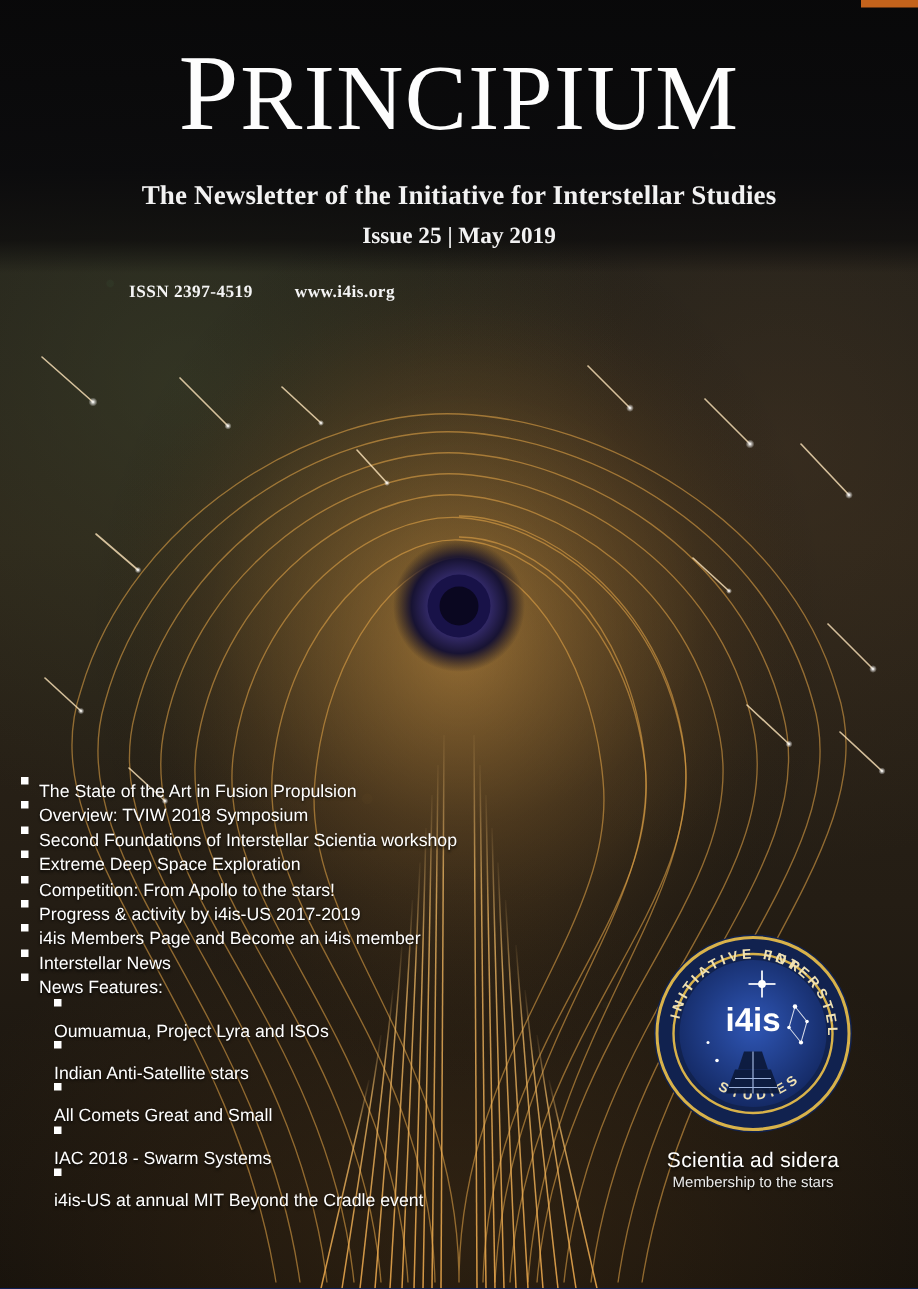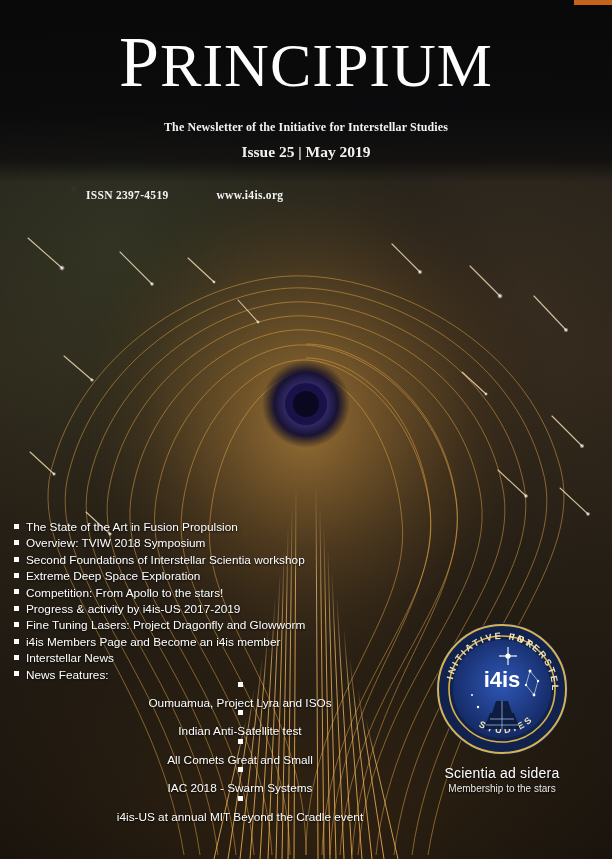--- a/index.html
+++ b/index.html
@@ -74,21 +74,21 @@
     font-size: 62px;
     letter-spacing: 1px;
     line-height: 1;
     color: #fdfdfd;
     margin: 0;
     font-weight: normal;
   }
   .title .cap { font-size: 72px; }
   .subtitle {
     font-family: "Liberation Serif", serif;
-    font-size: 12px;
+    font-size: 18px;
     font-weight: bold;
     color: #f2f2f2;
     margin-top: 22px;
     letter-spacing: .1px;
   }
   .issue {
     font-family: "Liberation Serif", serif;
     font-size: 15.5px;
     font-weight: bold;
     color: #f2f2f2;
@@ -97,36 +97,36 @@
   .meta-row {
     position: absolute;
     left: 86px; top: 189px;
     color: #f4f4f4;
     font-family: "Liberation Serif", serif;
     font-size: 11.5px;
     font-weight: bold;
     letter-spacing: .3px;
   }
   .meta-row .issn { display: inline-block; }
-  .meta-row .web { display: inline-block; margin-left: 48px; }
+  .meta-row .web { display: inline-block; margin-left: 28px; }
 
   
   .contents {
     position: absolute;
     left: 14px;
     top: 519px;
     width: 430px;
     color: #ffffff;
     font-size: 11.8px;
     line-height: 16.4px;
     text-shadow: 0 1px 2px rgba(0,0,0,.85);
   }
   .c-item {
     display: flex;
-    align-items: center;
+    align-items: flex-start;
     gap: 7px;
     white-space: nowrap;
   }
   .c-item.sub { margin-left: 22px; flex-direction: column; }
   .bullet {
     width: 5px; height: 5px;
     background: #ffffff;
     flex: 0 0 5px;
     position: relative;
     top: -1px;
@@ -304,41 +304,37 @@
     <div class="c-item">
         <span class="bullet"></span>
         <span>Competition: From Apollo to the stars!</span>
       </div>
     <div class="c-item">
         <span class="bullet"></span>
         <span>Progress &amp; activity by i4is-US 2017-2019</span>
       </div>
     <div class="c-item">
         <span class="bullet"></span>
-        <span>Fine Tuning Lasers: Project Dragonfly and Glowworm</span>
-      </div>
-    <div class="c-item">
-        <span class="bullet"></span>
         <span>i4is Members Page and Become an i4is member</span>
       </div>
     <div class="c-item">
         <span class="bullet"></span>
         <span>Interstellar News</span>
       </div>
     <div class="c-item">
         <span class="bullet"></span>
         <span>News Features:</span>
       </div>
     <div class="c-item sub">
         <span class="bullet"></span>
         <span>Oumuamua, Project Lyra and ISOs</span>
       </div>
     <div class="c-item sub">
         <span class="bullet"></span>
-        <span>Indian Anti-Satellite test</span>
+        <span>Indian Anti-Satellite stars</span>
       </div>
     <div class="c-item sub">
         <span class="bullet"></span>
         <span>All Comets Great and Small</span>
       </div>
     <div class="c-item sub">
         <span class="bullet"></span>
         <span>IAC 2018 - Swarm Systems</span>
       </div>
     <div class="c-item sub">

